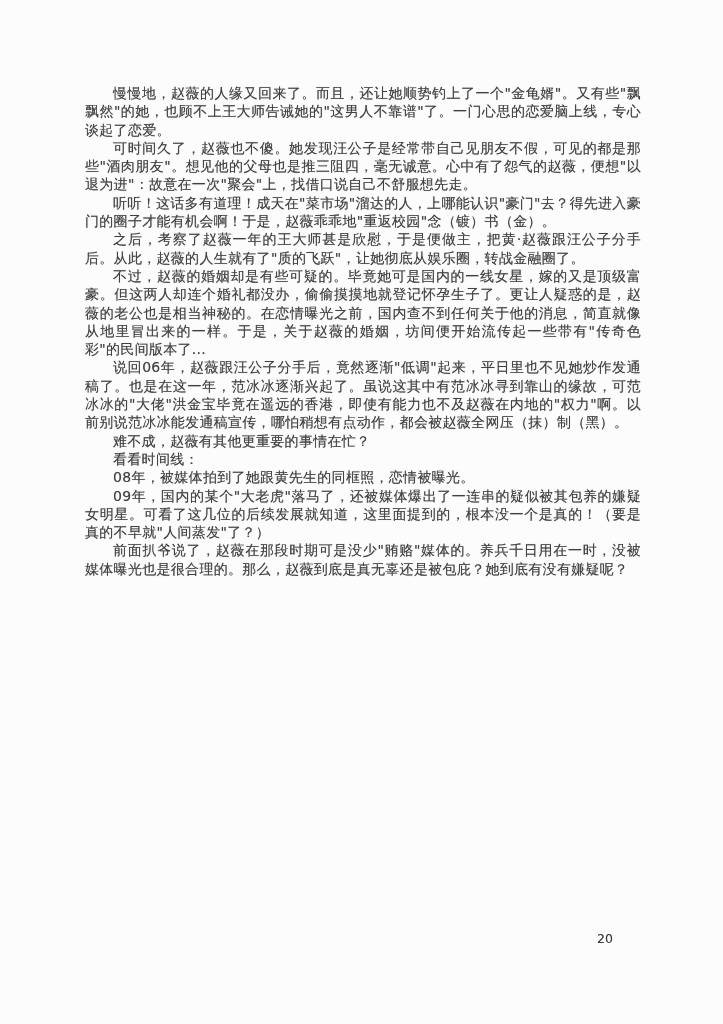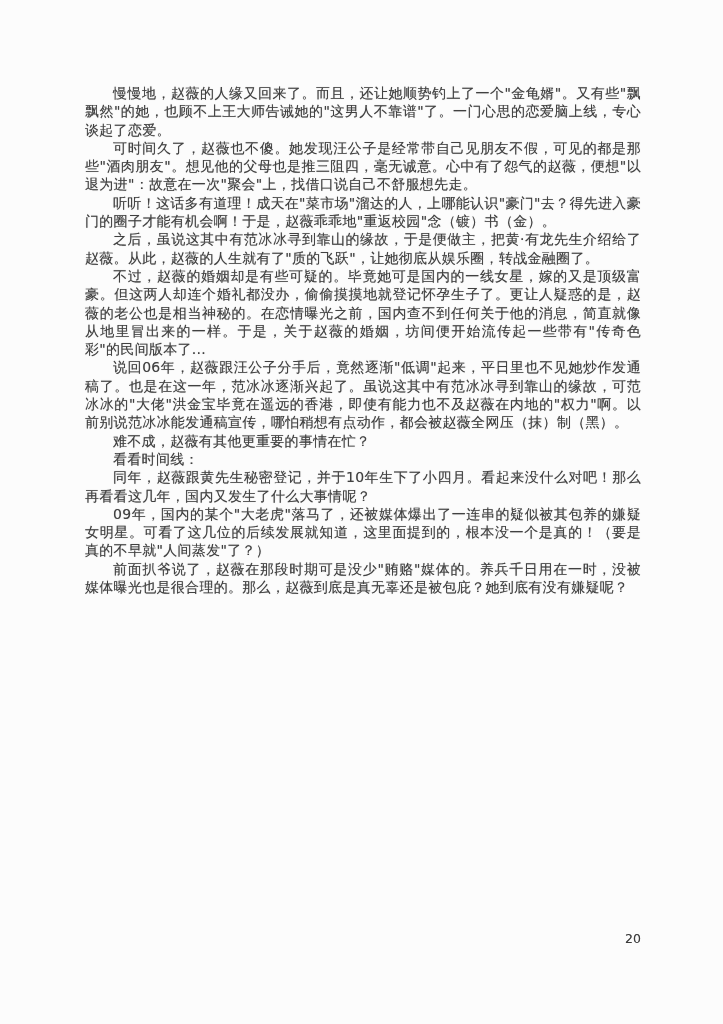--- a/index.html
+++ b/index.html
@@ -28,38 +28,38 @@
     text-justify: inter-ideograph;
     text-shadow: 0 0 0.7px rgba(70,70,70,0.55);
   }
   .content p {
     margin: 0;
     padding: 0;
     text-indent: 2em;
   }
   .page-num {
     position: absolute;
-    left: 625px;
+    left: 597px;
     top: 931px;
     font-size: 12.5px;
     color: #3c3c3c;
     text-shadow: 0 0 0.6px rgba(70,70,70,0.5);
   }
 </style>
 </head>
 <body>
 
 <div class="page">
   <div class="content">
     <p>慢慢地，赵薇的人缘又回来了。而且，还让她顺势钓上了一个"金龟婿"。又有些"飘飘然"的她，也顾不上王大师告诫她的"这男人不靠谱"了。一门心思的恋爱脑上线，专心谈起了恋爱。</p>
     <p>可时间久了，赵薇也不傻。她发现汪公子是经常带自己见朋友不假，可见的都是那些"酒肉朋友"。想见他的父母也是推三阻四，毫无诚意。心中有了怨气的赵薇，便想"以退为进"：故意在一次"聚会"上，找借口说自己不舒服想先走。</p>
     <p>听听！这话多有道理！成天在"菜市场"溜达的人，上哪能认识"豪门"去？得先进入豪门的圈子才能有机会啊！于是，赵薇乖乖地"重返校园"念（镀）书（金）。</p>
-    <p>之后，虽说这其中有范冰冰寻到靠山的缘故，于是便做主，把黄·有龙先生介绍给了赵薇。从此，赵薇的人生就有了"质的飞跃"，让她彻底从娱乐圈，转战金融圈了。</p>
+    <p>之后，考察了赵薇一年的王大师甚是欣慰，于是便做主，把黄·赵薇跟汪公子分手后。从此，赵薇的人生就有了"质的飞跃"，让她彻底从娱乐圈，转战金融圈了。</p>
     <p>不过，赵薇的婚姻却是有些可疑的。毕竟她可是国内的一线女星，嫁的又是顶级富豪。但这两人却连个婚礼都没办，偷偷摸摸地就登记怀孕生子了。更让人疑惑的是，赵薇的老公也是相当神秘的。在恋情曝光之前，国内查不到任何关于他的消息，简直就像从地里冒出来的一样。于是，关于赵薇的婚姻，坊间便开始流传起一些带有"传奇色彩"的民间版本了...</p>
     <p>说回06年，赵薇跟汪公子分手后，竟然逐渐"低调"起来，平日里也不见她炒作发通稿了。也是在这一年，范冰冰逐渐兴起了。虽说这其中有范冰冰寻到靠山的缘故，可范冰冰的"大佬"洪金宝毕竟在遥远的香港，即使有能力也不及赵薇在内地的"权力"啊。以前别说范冰冰能发通稿宣传，哪怕稍想有点动作，都会被赵薇全网压（抹）制（黑）。</p>
     <p>难不成，赵薇有其他更重要的事情在忙？</p>
     <p>看看时间线：</p>
-    <p>同年，赵薇跟黄先生秘密登记，并于10年生下了小四月。看起来没什么对吧！那么再看看这几年，国内又发生了什么大事情呢？</p>
+    <p>08年，被媒体拍到了她跟黄先生的同框照，恋情被曝光。</p>
     <p>09年，国内的某个"大老虎"落马了，还被媒体爆出了一连串的疑似被其包养的嫌疑女明星。可看了这几位的后续发展就知道，这里面提到的，根本没一个是真的！（要是真的不早就"人间蒸发"了？）</p>
     <p>前面扒爷说了，赵薇在那段时期可是没少"贿赂"媒体的。养兵千日用在一时，没被媒体曝光也是很合理的。那么，赵薇到底是真无辜还是被包庇？她到底有没有嫌疑呢？</p>
   </div>
   <div class="page-num">20</div>
 </div>
 
 </body></html>

